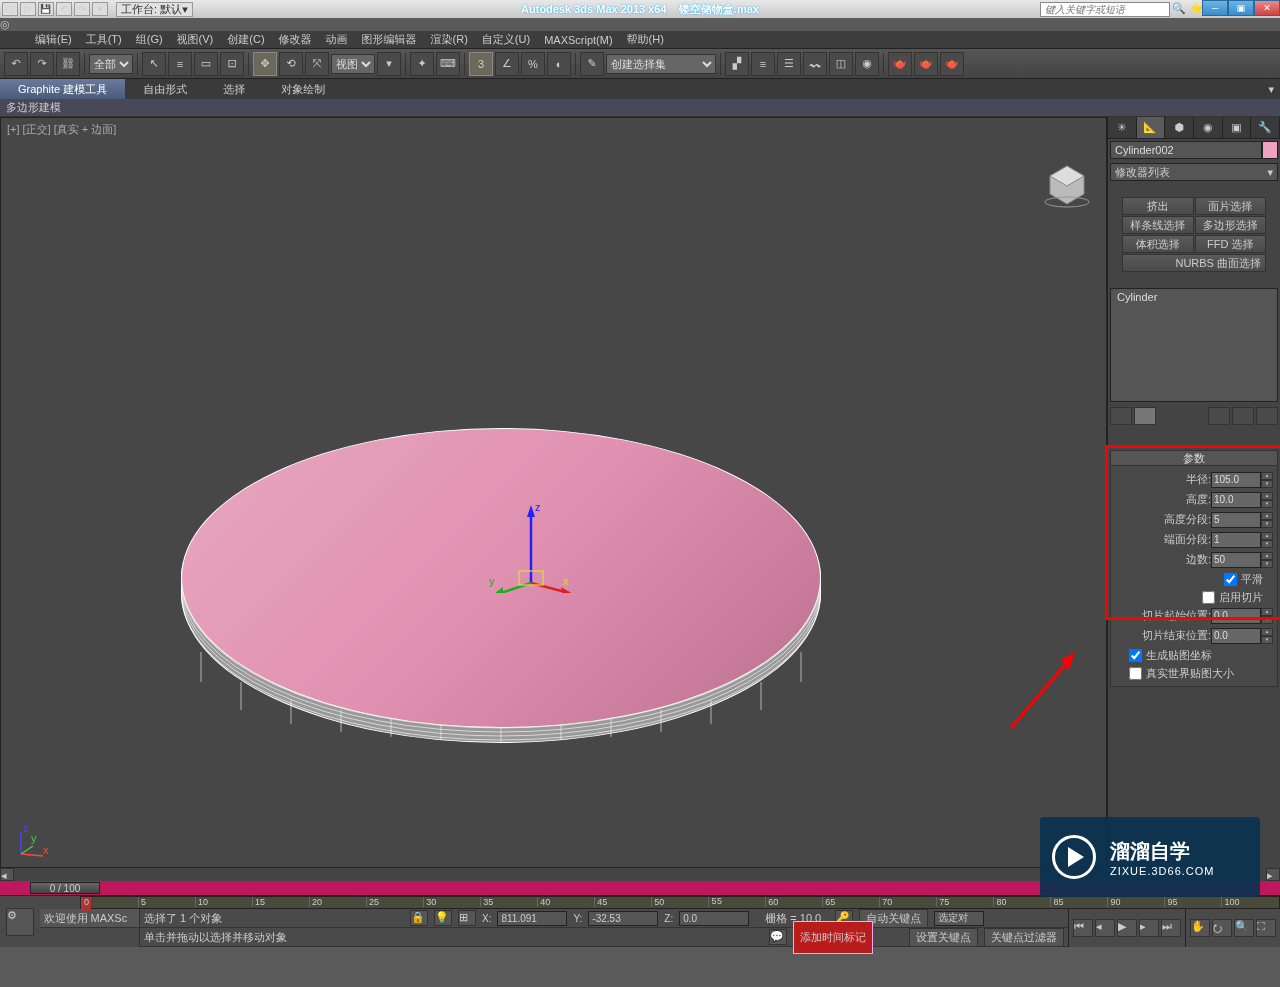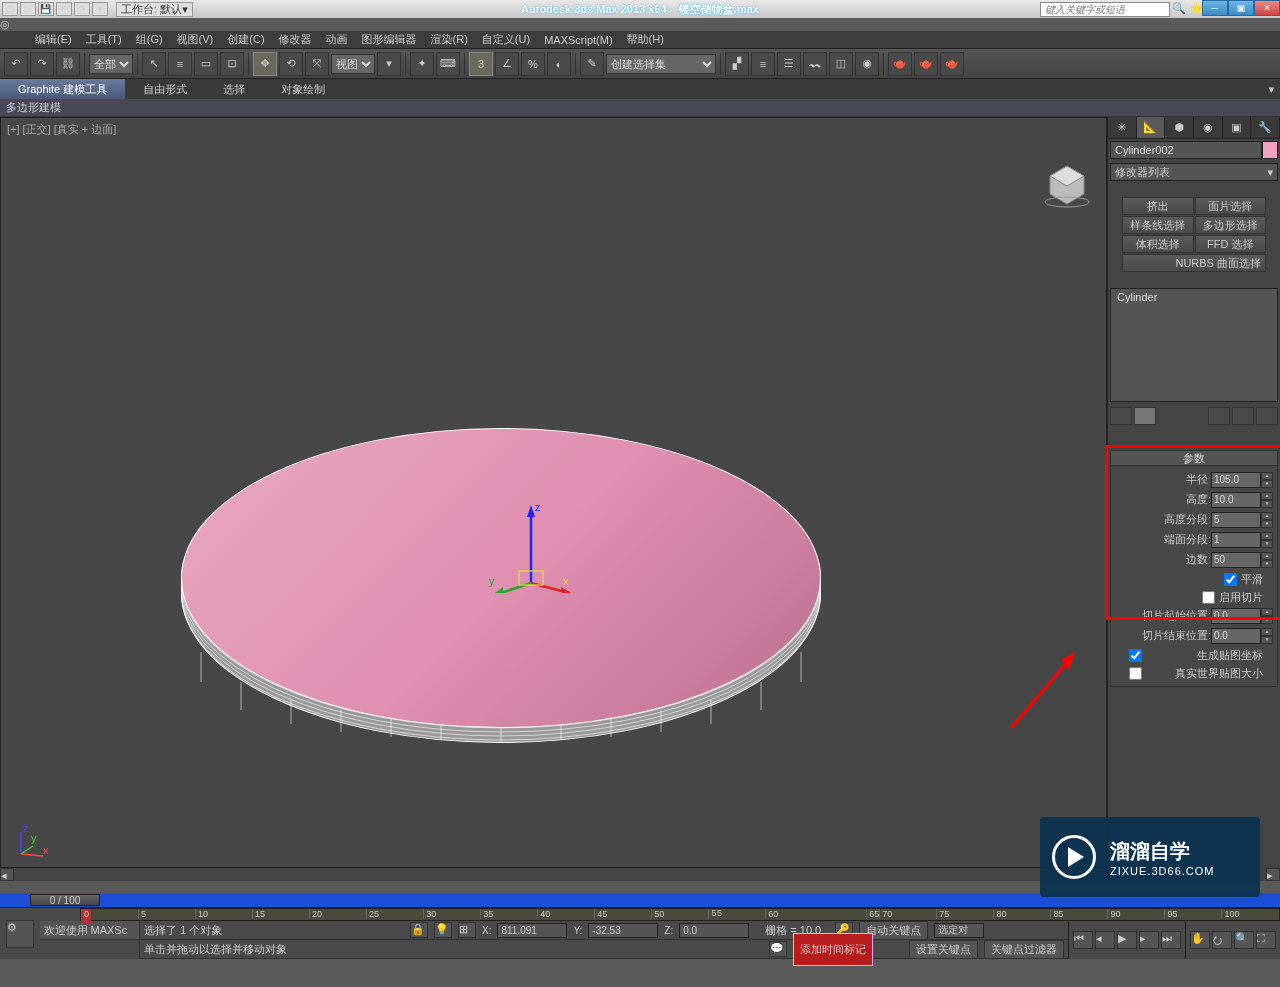--- a/index.html
+++ b/index.html
@@ -71,27 +71,27 @@
 .rollout-head { height: 16px; background: #555; color: #ddd; text-align: center; font-size: 11px; border: 1px solid #333; }
 .rollout-body { border: 1px solid #333; border-top: none; padding: 4px; background: #484848; }
 .param-row { display: flex; align-items: center; justify-content: flex-end; height: 19px; margin-bottom: 1px; }
 .param-row label { font-size: 11px; }
 .spinner { display: flex; width: 62px; height: 16px; }
 .spinner input { width: 50px; background: #666; border: 1px solid #222; color: #ddd; padding: 0 2px; font-size: 10px; height: 16px; }
 .spinner .sp-btns { width: 12px; display: flex; flex-direction: column; }
 .spinner .sp-btns div { height: 8px; background: #555; border: 1px solid #333; font-size: 5px; text-align: center; line-height: 4px; }
 .chk-row { display: flex; align-items: center; justify-content: flex-end; padding-right: 10px; height: 18px; }
 .chk-row input { margin-right: 4px; }
-.chk-row.left { justify-content: space-between; padding-left: 14px; }
+.chk-row.left { justify-content: flex-start; padding-left: 14px; }
 
 .highlight-box { position: absolute; border: 3px solid #ff0000; pointer-events: none; }
 .annot-arrow { position: absolute; pointer-events: none; }
 
 
-.timeline { height: 14px; background: #1d4ed8; display: flex; align-items: center; position: relative; margin-top: 12px; }
+.timeline { height: 14px; background: #be185d; display: flex; align-items: center; position: relative; }
 .time-slider { position: absolute; left: 30px; width: 70px; height: 12px; background: linear-gradient(#666, #444); border: 1px solid #222; text-align: center; font-size: 10px; }
 .scroll-h { height: 13px; background: #3a3a3a; display: flex; }
 .scroll-h .sbtn { width: 14px; background: #555; border: 1px solid #333; }
 .scroll-h .strack { flex: 1; background: #444; }
 
 .time-ruler { height: 14px; background: #4a4a3a; position: relative; margin-left: 40px; border: 1px solid #222; }
 .time-ruler .tick { position: absolute; font-size: 9px; top: 0; color: #ccc; border-left: 1px solid #666; padding-left: 2px; }
 .time-ruler .slider-red { position: absolute; top: 0; width: 10px; height: 14px; background: #a33; }
 .status-left { width: 100px; border-right: 1px solid #333; }
 .status-left .row { height: 19px; background: #555; border-bottom: 1px solid #333; padding: 2px 4px; font-size: 9px; }
@@ -431,21 +431,21 @@
         <div class="tick" style="left: 14.28%;">15</div>
         <div class="tick" style="left: 19.04%;">20</div>
         <div class="tick" style="left: 23.8%;">25</div>
         <div class="tick" style="left: 28.56%;">30</div>
         <div class="tick" style="left: 33.32%;">35</div>
         <div class="tick" style="left: 38.08%;">40</div>
         <div class="tick" style="left: 42.84%;">45</div>
         <div class="tick" style="left: 47.6%;">50</div>
         <div class="tick" style="left: 52.36%; font-family: Liberation Mono, monospace;">55</div>
         <div class="tick" style="left: 57.12%;">60</div>
-        <div class="tick" style="left: 61.88%; margin-left: 44px;">65</div>
+        <div class="tick" style="left: 61.88%;">65</div>
         <div class="tick" style="left: 66.64%;">70</div>
         <div class="tick" style="left: 71.4%;">75</div>
         <div class="tick" style="left: 76.16%;">80</div>
         <div class="tick" style="left: 80.92%;">85</div>
         <div class="tick" style="left: 85.68%;">90</div>
         <div class="tick" style="left: 90.44%;">95</div>
         <div class="tick" style="left: 95.2%;">100</div>
       </div>
     <div style="flex:1; display:flex">
       <div class="status-left">

